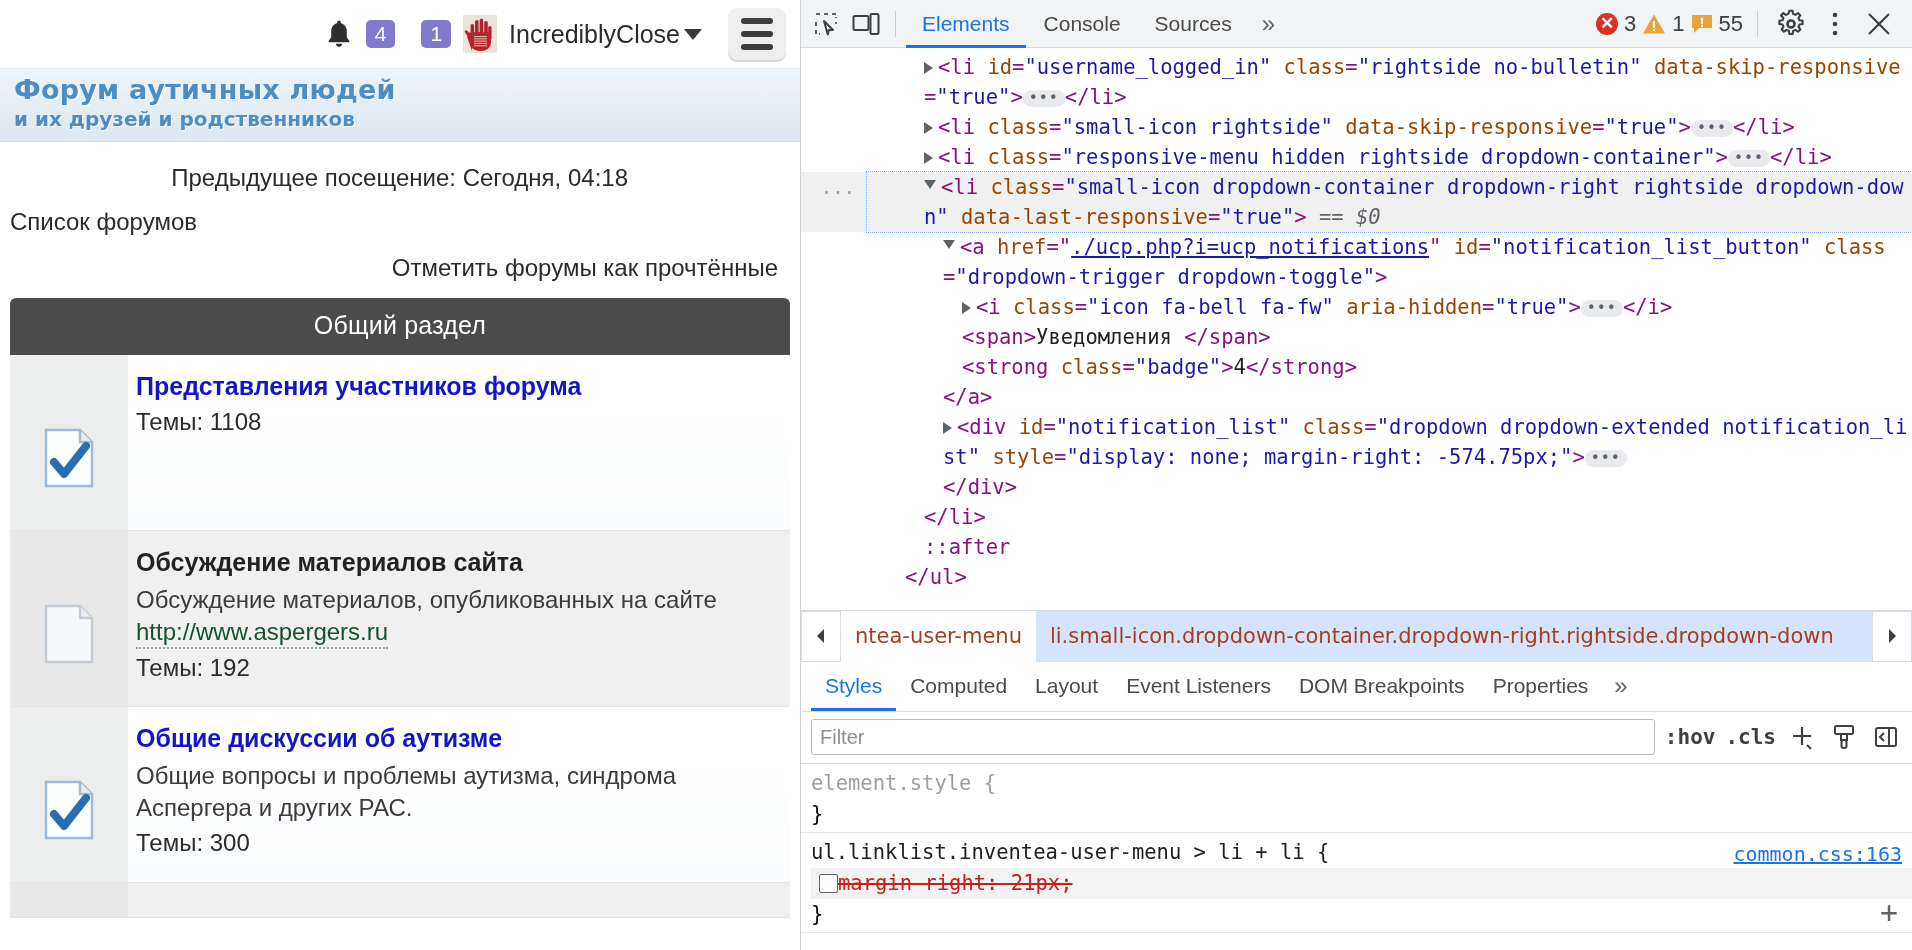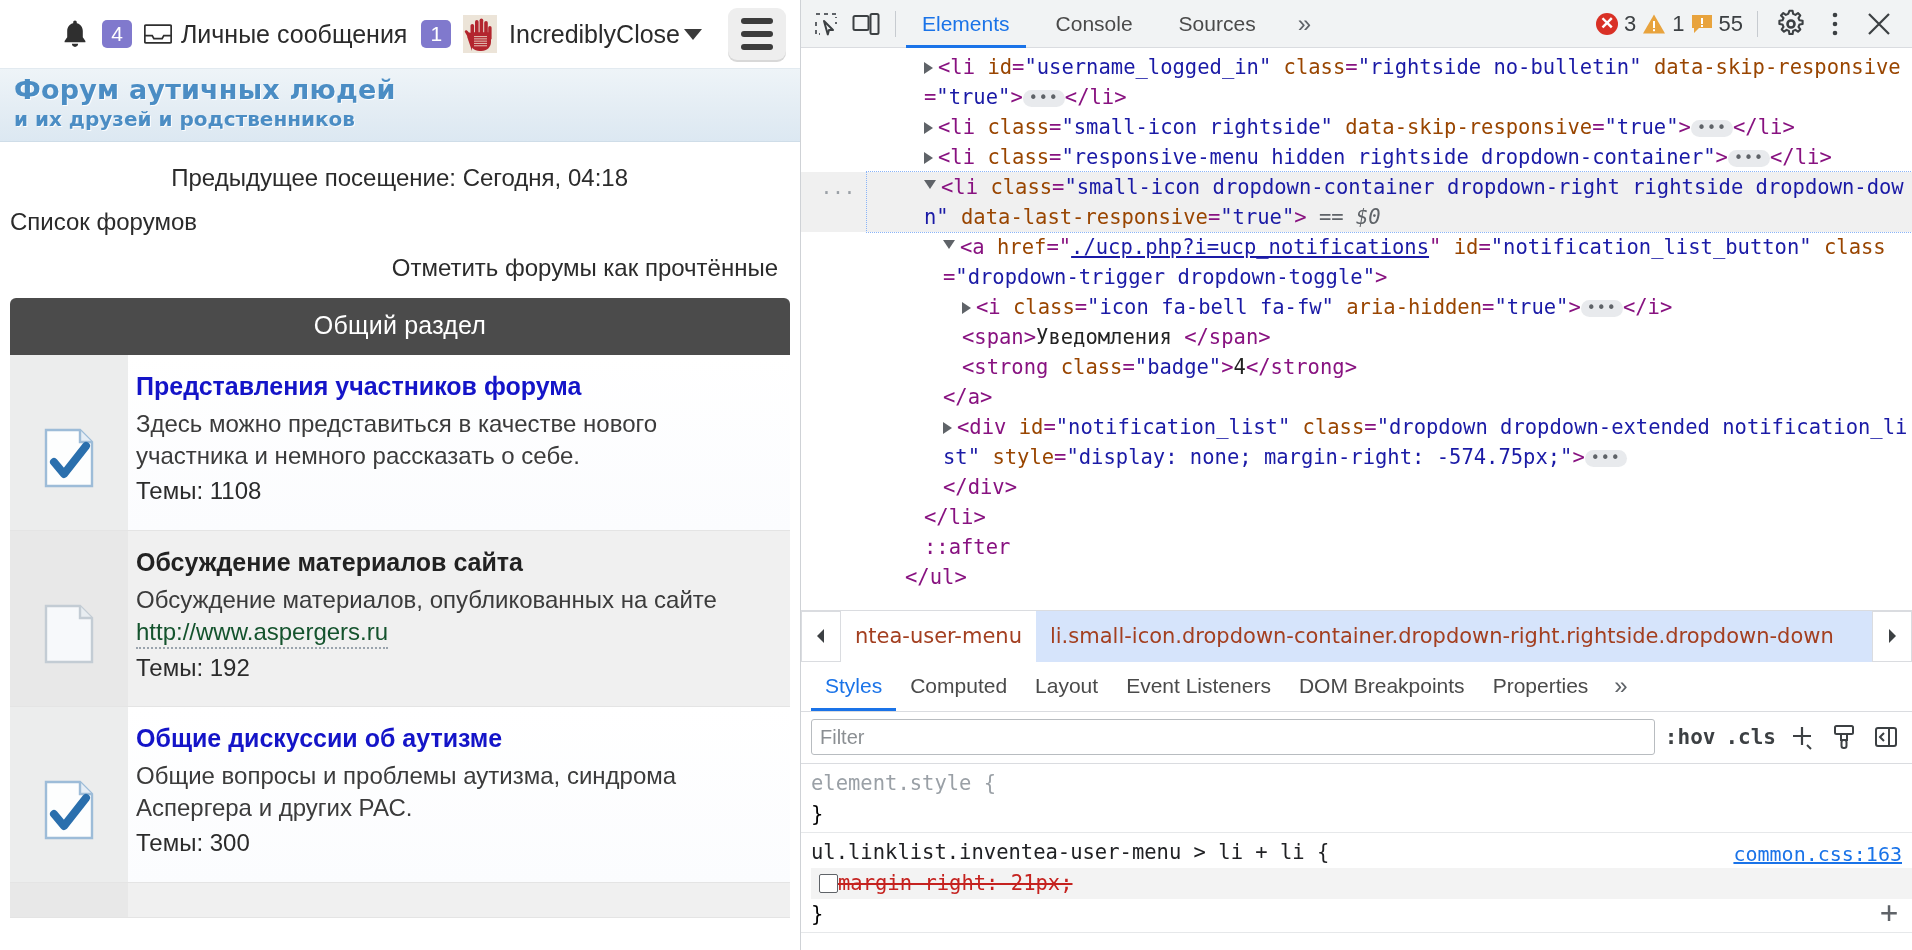--- a/index.html
+++ b/index.html
@@ -201,21 +201,21 @@
   }
   .dt-ibtn {
     width: 38px; height: 38px;
     display: flex; align-items: center; justify-content: center;
     border: none; background: transparent; cursor: pointer;
     border-radius: 4px;
   }
   .dt-sep {
     width: 1px; height: 26px; background: #c7cbd0; margin: 0 8px;
   }
-  .dt-tabs { display: flex; align-items: center; height: 48px; gap: 14px; }
+  .dt-tabs { display: flex; align-items: center; height: 48px; gap: 2px; }
   .dt-tab {
     font-size: 21px;
     color: #4a4a4a;
     padding: 0 16px;
     height: 48px;
     line-height: 48px;
     cursor: pointer;
     white-space: nowrap;
   }
   .dt-tab.active {
@@ -392,27 +392,20 @@
           <path d="M9.9 24.8c0 1.7 1.4 3.1 3.1 3.1s3.1-1.4 3.1-3.1z" fill="#2f2f2f"></path>
         </svg>
       </span>
 
       <span style="width:14px"></span>
 
       <span class="badge">4</span>
 
       <span style="width:12px"></span>
 
-      <a class="pm-link" href="#">
-        <svg class="inbox-icon" viewBox="0 0 28 24" aria-hidden="true">
-          <path d="M2 3.2h24c.7 0 1.2.6 1.2 1.2v15.2c0 .7-.5 1.2-1.2 1.2H2c-.7 0-1.2-.5-1.2-1.2V4.4c0-.6.5-1.2 1.2-1.2z" fill="none" stroke="#2f2f2f" stroke-width="1.8"></path>
-          <path d="M1 13.6h7.2l1.7 3h8.2l1.7-3H27" fill="none" stroke="#2f2f2f" stroke-width="1.8"></path>
-        </svg>
-        <span>Личные сообщения</span>
-      </a>
 
       <span style="width:14px"></span>
 
       <span class="badge">1</span>
 
       <span style="width:12px"></span>
 
       <span class="avatar">
         <svg class="palm" viewBox="0 0 34 38" aria-hidden="true">
           <rect width="34" height="38" fill="#ece4d8"></rect>
@@ -467,21 +460,20 @@
       <div class="forum-row norm">
         <div class="frow-icon">
           <svg width="58" height="64" viewBox="0 0 58 64" aria-hidden="true">
             <path d="M6 4h34l12 12v44H6z" fill="#fdfefe" stroke="#9dbcd8" stroke-width="2.4"></path>
             <path d="M40 4v12h12" fill="#e6eef6" stroke="#9dbcd8" stroke-width="2.4"></path>
             <path d="M14 36l10 12 22-28" fill="none" stroke="#2a6fad" stroke-width="8" stroke-linecap="round" stroke-linejoin="round"></path>
           </svg>
         </div>
         <div class="frow-body">
           <div class="frow-title link">Представления участников форума</div>
-          <div class="frow-desc">Здесь можно представиться в качестве нового участника и немного рассказать о себе.</div>
           <div class="frow-topics">
             <span>Темы:</span>
             <b>1108</b>
           </div>
         </div>
       </div>
 
       <div class="forum-row alt">
         <div class="frow-icon">
           <svg width="58" height="64" viewBox="0 0 58 64" aria-hidden="true">

